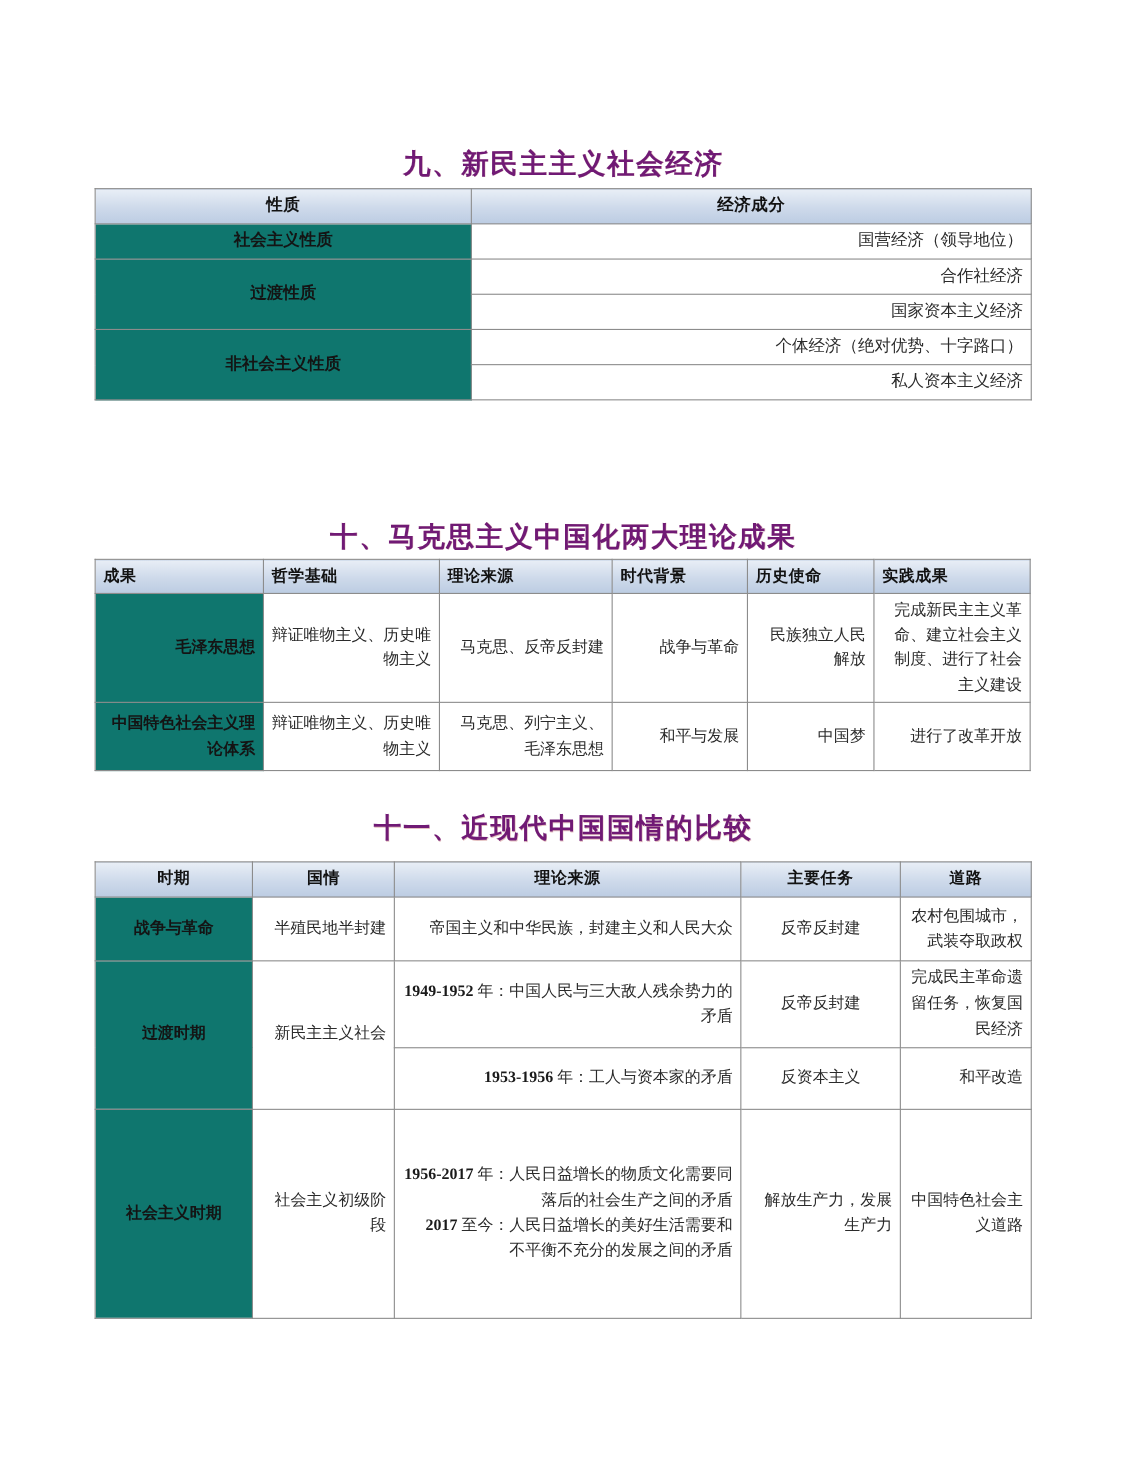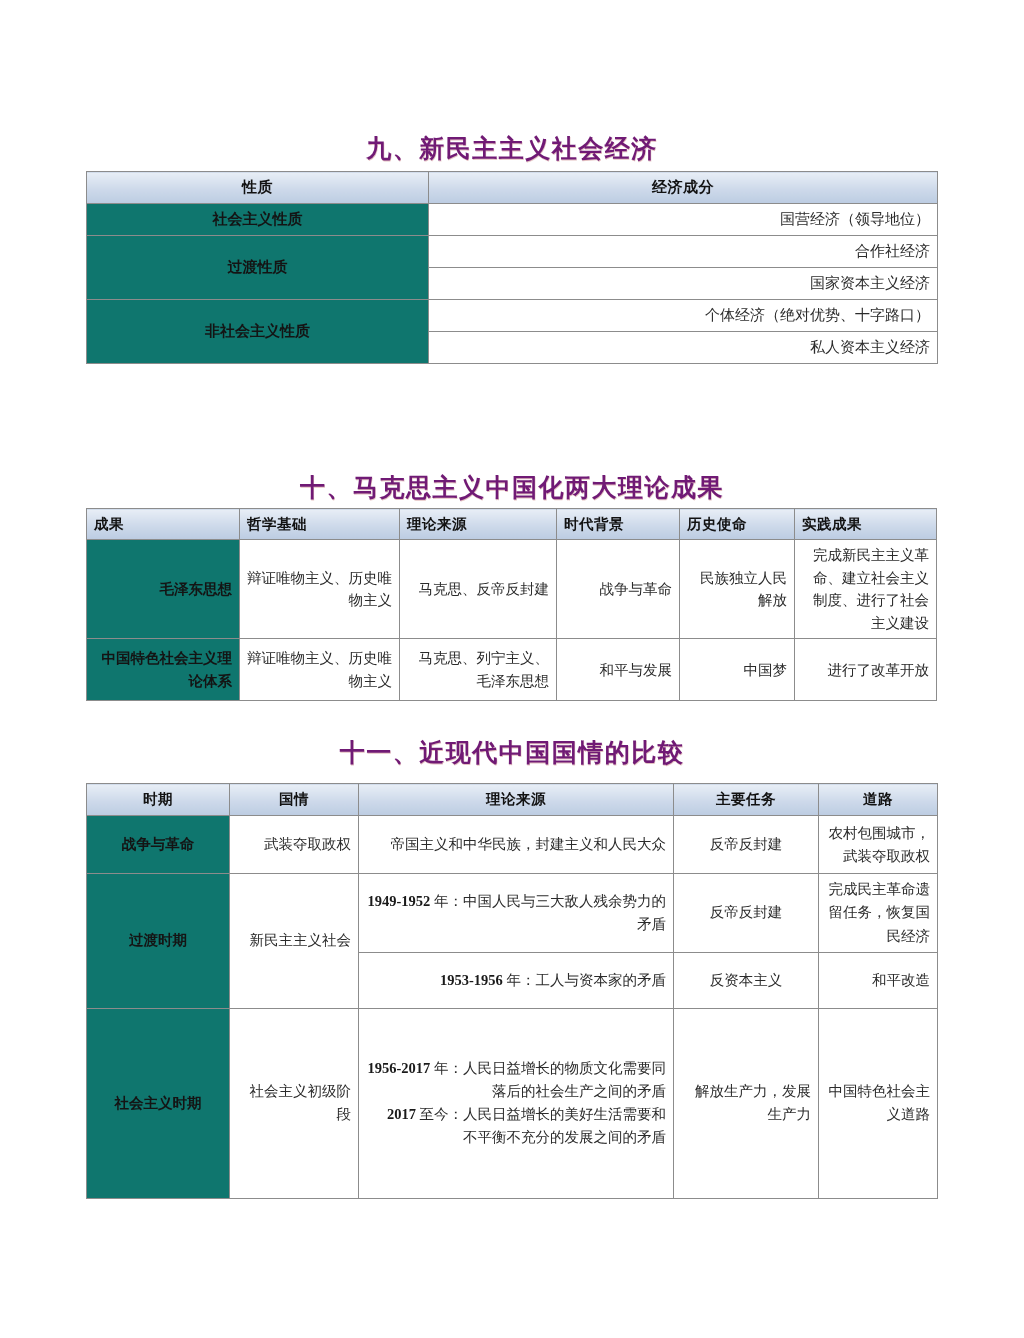--- a/index.html
+++ b/index.html
@@ -186,21 +186,21 @@
       <tr>
         <td class="hdr m1">时期</td>
         <td class="hdr m2">国情</td>
         <td class="hdr m3">理论来源</td>
         <td class="hdr m4">主要任务</td>
         <td class="hdr">道路</td>
       </tr>
 
       <tr style="height:58px;">
         <td class="beige m1">战争与革命</td>
-        <td class="plain lft m2">武装夺取政权</td>
+        <td class="plain lft m2">半殖民地半封建</td>
         <td class="plain lft m3">帝国主义和中华民族，封建主义和人民大众</td>
         <td class="plain ctr m4">反帝反封建</td>
         <td class="plain lft">农村包围城市，武装夺取政权</td>
       </tr>
 
       <tr style="height:62px;">
         <td class="beige m1" rowspan="2">过渡时期</td>
         <td class="plain lft m2" rowspan="2">新民主主义社会</td>
         <td class="plain lft m3">
           <span class="num">1949-1952</span>

